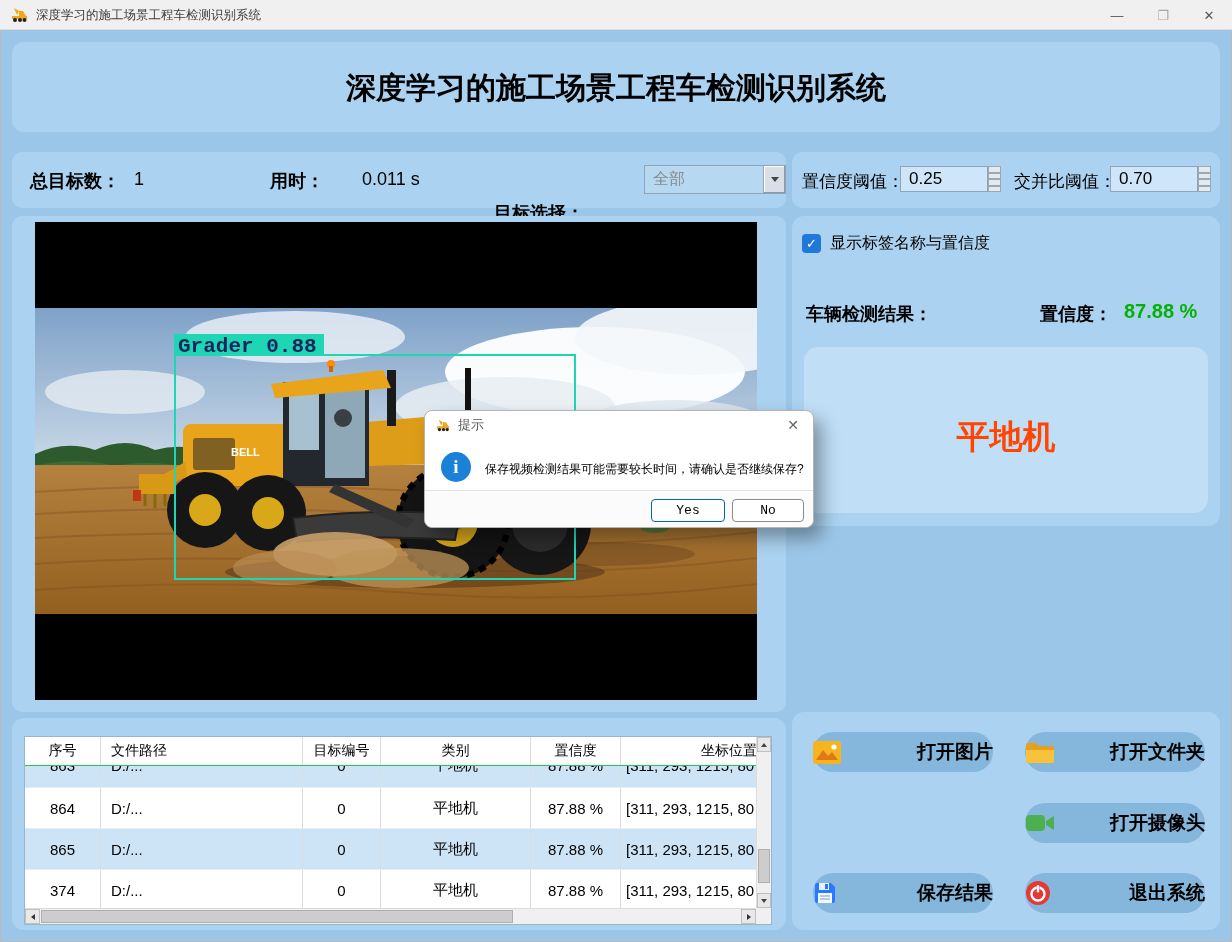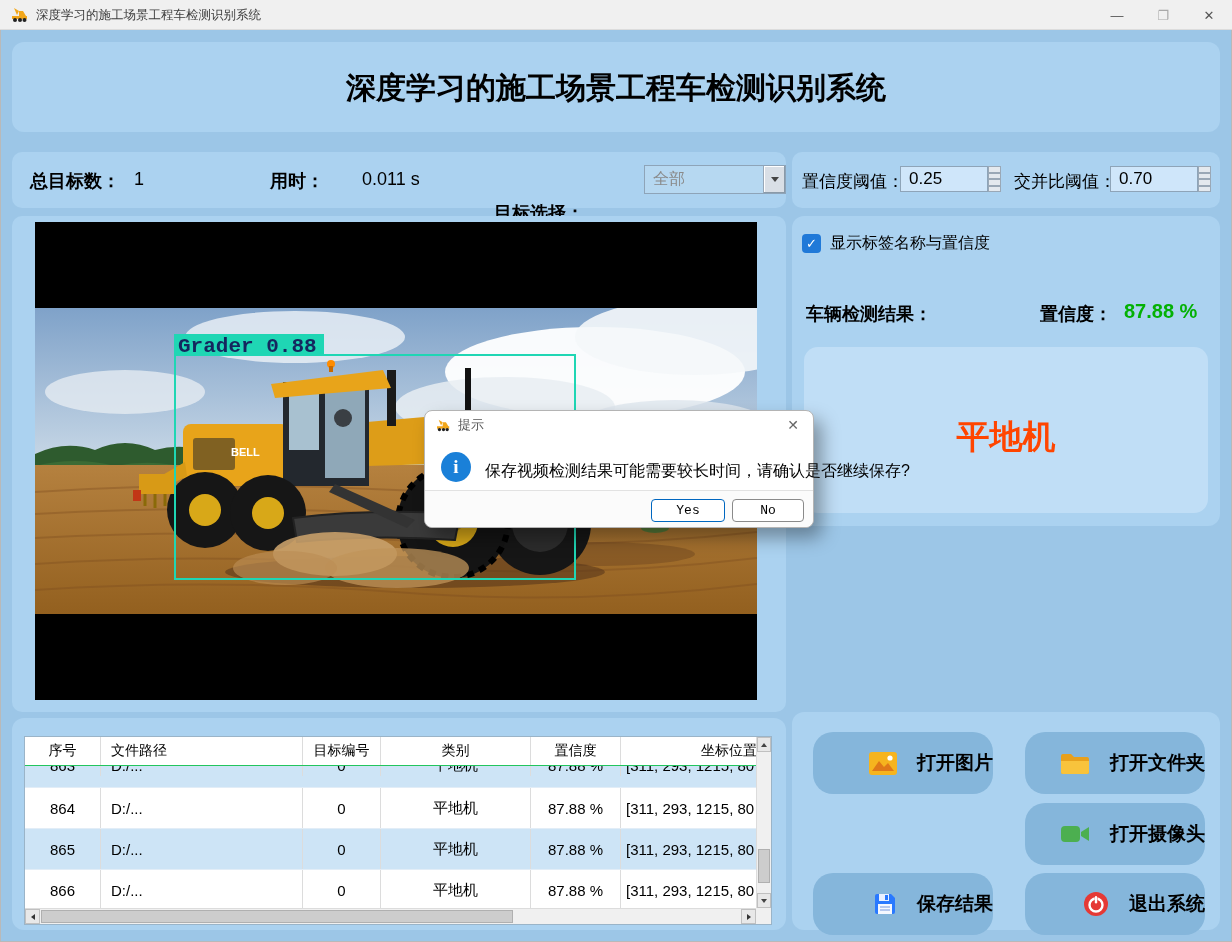--- a/index.html
+++ b/index.html
@@ -52,22 +52,22 @@
   .checkbox{width:19px;height:19px;background:#2079d8;border-radius:4px;color:#fff;
     font-size:13px;display:flex;align-items:center;justify-content:center;font-weight:bold;}
   .checklabel{margin-left:9px;font-size:16px;color:#000;}
   .reslabel{position:absolute;font-size:18px;font-weight:bold;color:#000;}
   .greenval{position:absolute;font-size:20px;font-weight:bold;color:#04b104;}
   .classname{position:absolute;left:0;right:0;top:68px;text-align:center;
     font-size:33px;font-weight:bold;color:#ff4500;}
   .poslabel{font-weight:bold;font-size:18px;color:#000;position:absolute;}
   .posval{font-size:17px;color:#000;position:absolute;}
   
-  .abtn{position:absolute;height:62px;background:#85b6db;border-radius:20px;
-    display:flex;align-items:center;justify-content:flex-end;gap:20px;}
+  .abtn{position:absolute;height:40px;background:#85b6db;border-radius:20px;
+    display:flex;align-items:center;justify-content:space-between;gap:20px;}
   .abtn .lbl{font-size:19px;font-weight:bold;color:#000;}
   
   .tablebox{position:absolute;left:12px;top:18px;width:748px;height:189px;background:#fff;
     border:1px solid #9ab4c8;box-sizing:border-box;overflow:hidden;}
   .thead{display:flex;height:28px;border-bottom:1px solid #22c55e;background:#fff;width:733px;}
   .th,.td{box-sizing:border-box;border-right:1px solid #dcdcdc;display:flex;
     align-items:center;justify-content:center;font-size:14px;color:#000;}
   .td{font-size:15px;}
   .c0{width:76px}.c1{width:202px;justify-content:flex-start;padding-left:10px}
   .c2{width:78px}.c3{width:150px}.c4{width:90px}
@@ -87,21 +87,21 @@
   
   .dialog{position:absolute;left:424px;top:410px;width:388px;height:116px;background:#fff;
     border:1px solid #b4b4b4;border-radius:8px;box-shadow:8px 10px 18px rgba(0,0,0,.35);z-index:50;}
   .dlg-title{display:flex;align-items:center;height:28px;padding:0 10px;}
   .dlg-title .dtext{font-size:13px;color:#555;margin-left:6px;flex:1;}
   .dlg-close{color:#666;font-size:14px;padding:0 4px;}
   .dlg-body{display:flex;align-items:flex-start;padding:8px 8px 0 16px;}
   .info-icon{width:30px;height:30px;border-radius:50%;background:#1a80d8;color:#fff;
     font-size:19px;font-weight:bold;display:flex;align-items:center;justify-content:center;
     font-family:"Liberation Serif","DejaVu Serif",serif;flex:none;margin-top:5px;}
-  .dlg-msg{font-size:16px;color:#000;margin:14px 0 0 14px;white-space:nowrap;}
+  .dlg-msg{font-size:12px;color:#000;margin:14px 0 0 14px;white-space:nowrap;}
   .dlg-footer{position:absolute;left:0;right:0;bottom:0;height:36px;border-top:1px solid #e2e2e2;
     background:#fbfbfb;border-radius:0 0 8px 8px;}
   .dlg-btn{position:absolute;top:8px;height:21px;width:72px;background:#fff;border:1px solid #8a8a8a;
     border-radius:4px;display:flex;align-items:center;justify-content:center;
     font-family:"Liberation Mono","DejaVu Sans Mono",monospace;font-size:13px;color:#000;}
   .dlg-btn.primary{border:1px solid #0067c0;}
 </style>
 </head>
 <body>
 
@@ -347,21 +347,21 @@
           </div>
           <div class="tr alt">
             <div class="td c0">865</div>
             <div class="td c1">D:/...</div>
             <div class="td c2">0</div>
             <div class="td c3">平地机</div>
             <div class="td c4">87.88 %</div>
             <div class="td c5">[311, 293, 1215, 80</div>
           </div>
           <div class="tr">
-            <div class="td c0">866</div>
+            <div class="td c0">374</div>
             <div class="td c1">D:/...</div>
             <div class="td c2">0</div>
             <div class="td c3">平地机</div>
             <div class="td c4">87.88 %</div>
             <div class="td c5">[311, 293, 1215, 80</div>
           </div>
         </div>
       <div class="vscroll">
         <div class="sbtn" style="left:0;top:0;width:14px;height:15px;">
             <div class="tri-up"></div>

